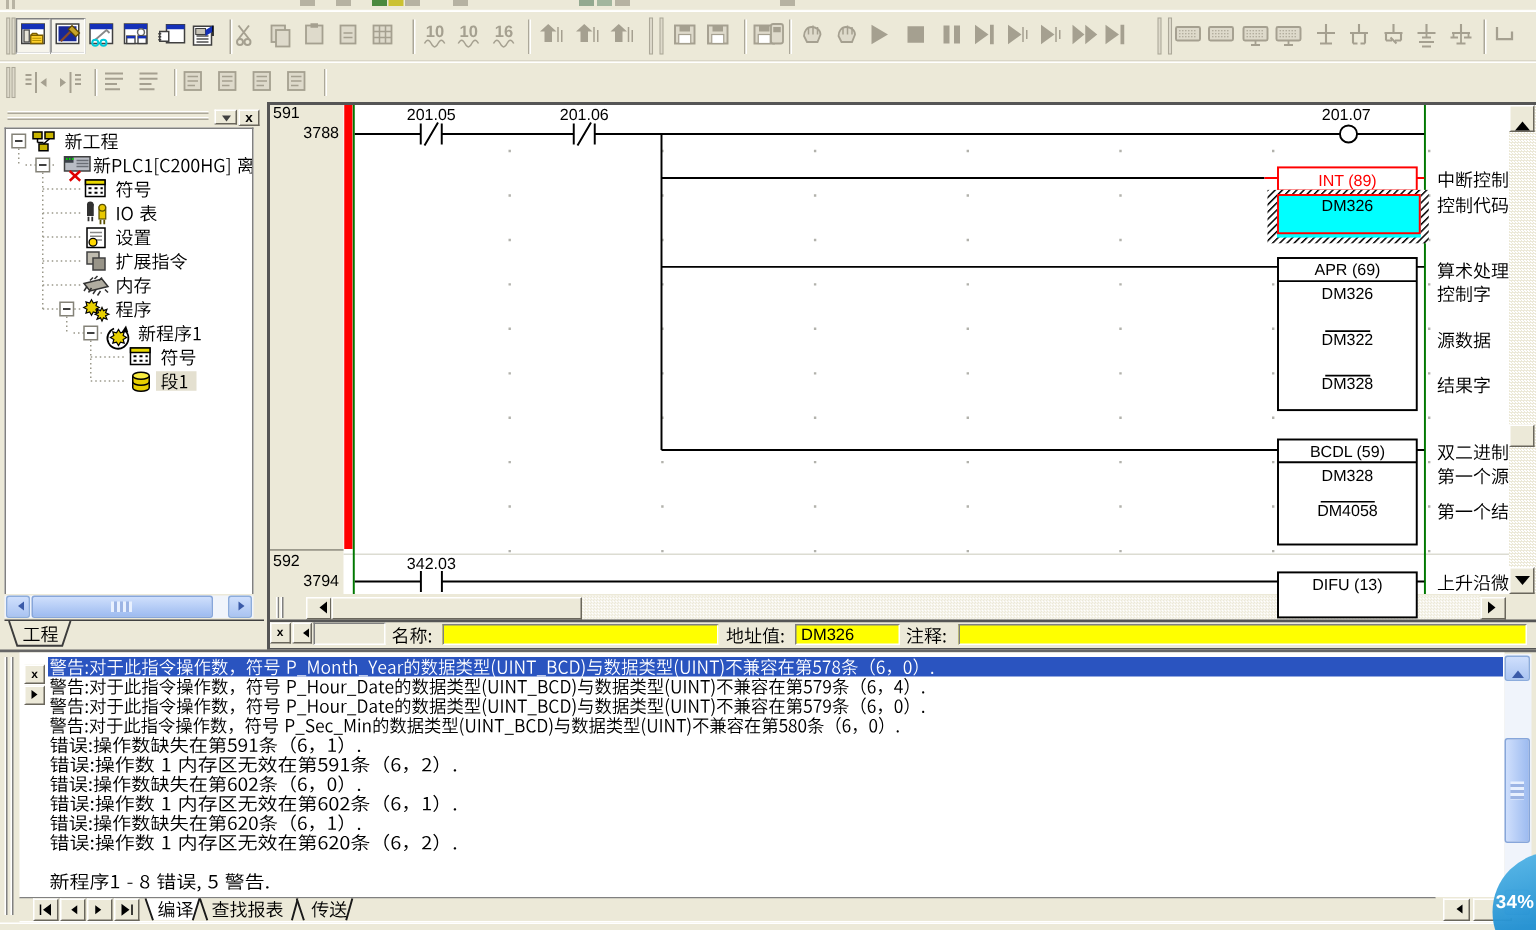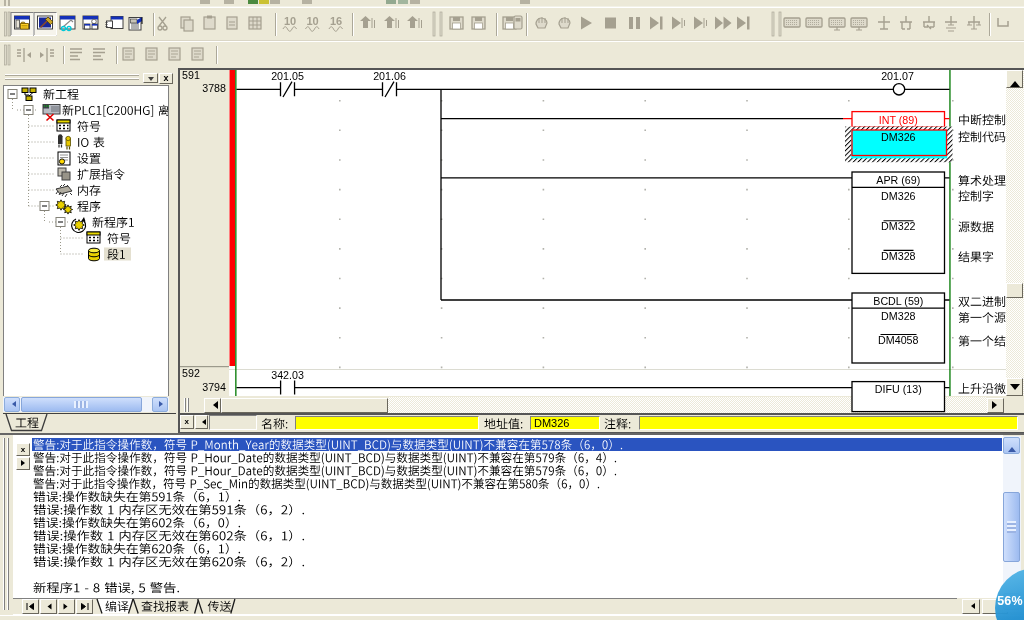--- a/index.html
+++ b/index.html
@@ -1084,13 +1084,13 @@
       <use href="#g126" x="0.0" y="0"></use>
       <use href="#g127" x="12.0" y="0"></use>
     </g>
     <path d="M27 603v7 M33.5 603.5l-4 3 4 3z" fill="#000" stroke="#000" stroke-width="1"></path>
     <path d="M51.5 603.5l-4 3 4 3z" fill="#000"></path>
     <path d="M63.5 603.5l4 3-4 3z" fill="#000"></path>
     <path d="M88 603v7 M81.5 603.5l4 3-4 3z" fill="#000" stroke="#000" stroke-width="1"></path>
 </svg>
 
 <div class="abs" style="left:995px;top:568px;width:80px;height:80px;border-radius:50%;background:linear-gradient(165deg,#58b8e8,#2190d2 55%,#1b7fc0);opacity:0.96"></div>
-<div class="abs" style="left:996px;top:593.5px;width:28px;font-size:12.5px;font-weight:bold;color:#fff;text-align:center;letter-spacing:0.2px">56%</div>
+<div class="abs" style="left:996px;top:593.5px;width:28px;font-size:12.5px;font-weight:bold;color:#fff;text-align:center;letter-spacing:0.2px">34%</div>
 
 </body></html>

